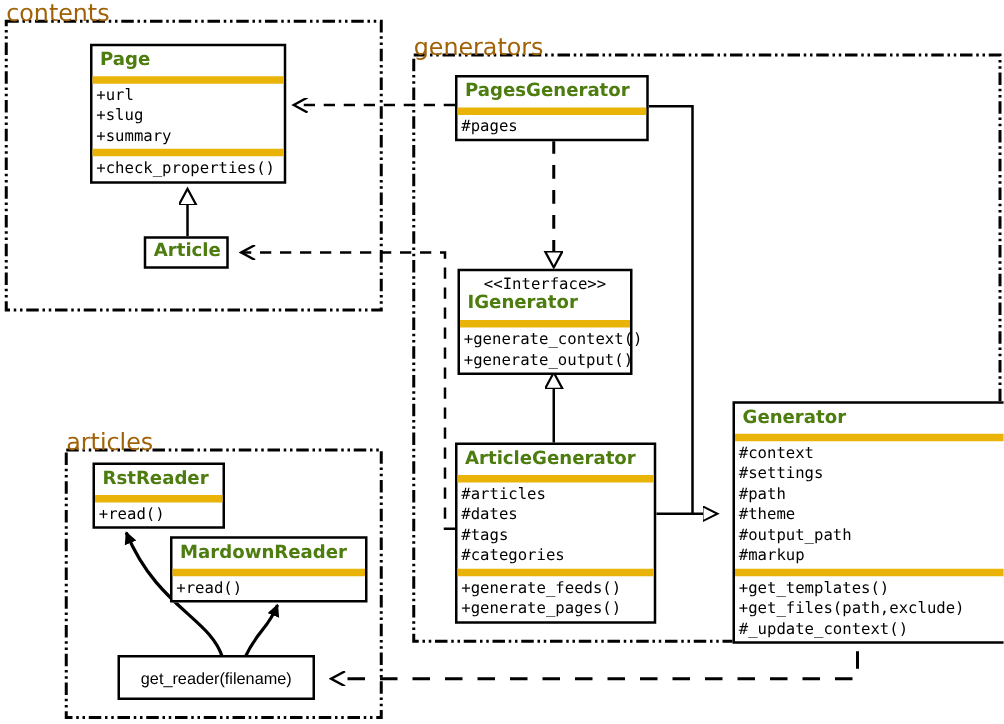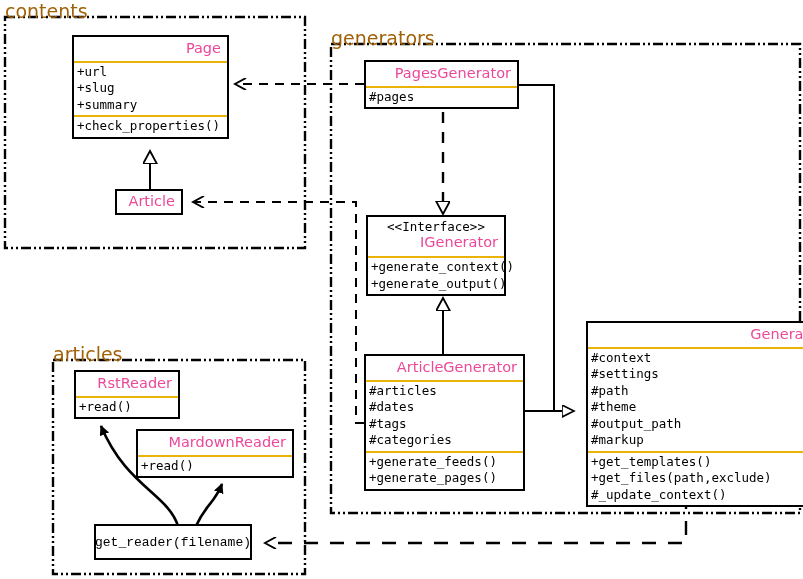--- a/index.html
+++ b/index.html
@@ -38,61 +38,61 @@
   }
   
   .uml-box {
     position: absolute;
     box-sizing: border-box;
     border: 2px solid #000000;
     background: #ffffff;
   }
   .uml-name {
     font-family: "DejaVu Sans", sans-serif;
-    font-weight: normal;
+    font-weight: bold;
     font-size: 14.5px;
-    text-align: right;
-    color: #ec4899;
+    text-align: left;
+    color: #4d7c0f;
     padding: 3px 6px 4px 6px;
     line-height: 1.15;
     white-space: nowrap;
   }
   .uml-stereo {
     font-family: "DejaVu Sans Mono", monospace;
     font-weight: normal;
     font-size: 12.5px;
     text-align: center;
     color: #000000;
     padding: 3px 6px 0 6px;
     line-height: 1.15;
     white-space: nowrap;
   }
   .uml-sep {
-    border-top: 2px solid #eab308;
+    border-top: 6px solid #eab308;
   }
   .uml-compartment {
     font-family: "DejaVu Sans Mono", monospace;
     font-size: 12.5px;
     color: #000000;
     padding: 1px 2px 2px 3px;
     line-height: 1.32;
     white-space: nowrap;
   }
   .uml-compartment div {
     white-space: nowrap;
   }
   .plain-box {
     position: absolute;
     box-sizing: border-box;
     border: 2px solid #000000;
     background: #ffffff;
     display: flex;
     align-items: center;
     justify-content: center;
-    font-family: Liberation Mono, monospace;
+    font-family: Liberation Sans, sans-serif;
     font-size: 13px;
     color: #000000;
     white-space: nowrap;
   }
 </style>
 </head>
 <body>
 
 <div id="canvas">
 

